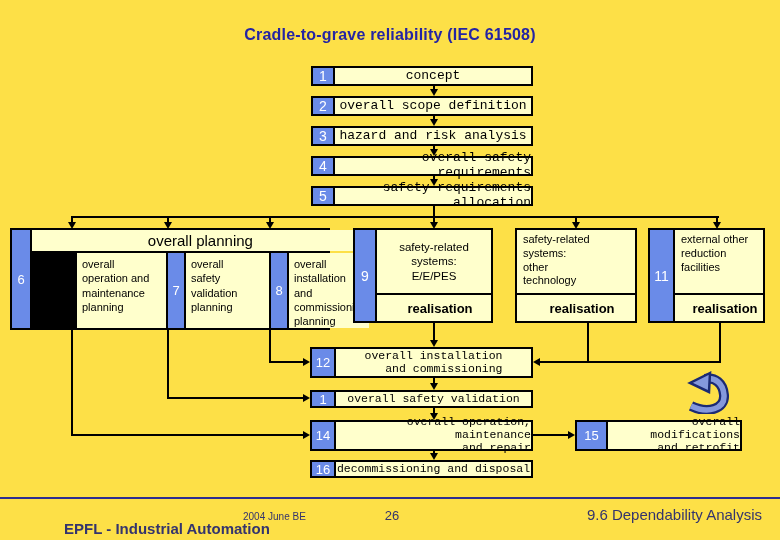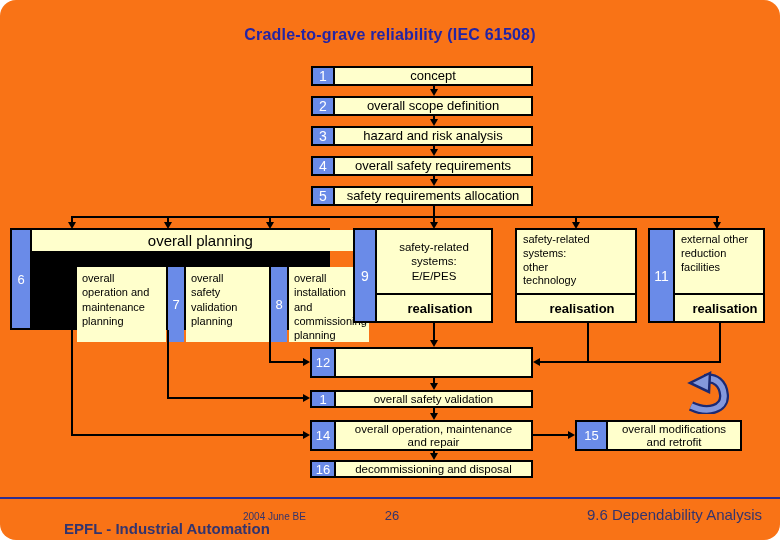--- a/index.html
+++ b/index.html
@@ -1,36 +1,36 @@
 <!DOCTYPE html>
 <html><head>
 <meta charset="utf-8">
 <style>
   html,body { margin:0; padding:0; background:#fff; }
   .slide {
     position:relative; width:780px; height:540px; overflow:hidden;
-    background:#f97316; font-family:"Liberation Sans", sans-serif; color:#000;border-radius:16px;
+    background:#fde047; font-family:"Liberation Sans", sans-serif; color:#000;
   }
   .title {
     position:absolute; left:0; top:26px; width:100%; text-align:center;
     font-size:16px; font-weight:bold; color:#2424a4; letter-spacing:0.2px;
   }
   
   .nbox { position:absolute; display:flex; border:2px solid #000; background:#ffffcc; box-sizing:border-box; }
   .tab  { flex:0 0 20px; background:#6a8be8; border-right:2px solid #000; color:#fff;
           display:flex; align-items:center; justify-content:center; font-size:14px; }
   .tab.w24 { flex-basis:22px; font-size:13px; }
   .tab.w29 { flex-basis:29px; font-size:13px; }
-  .lbl  { flex:1; display:flex; align-items:center; justify-content:center; text-align:center;
-          font-size:13px; line-height:1.12; white-space:pre-line; }
+  .lbl  { flex:1; display:flex; align-items:center; justify-content:center; text-align:right;
+          font-size:13px; line-height:1.12; white-space:pre-line;font-family:Liberation Mono, monospace; }
   .lbl.sm { font-size:11.5px; }
   
   .plan { position:absolute; background:#000; padding:2px; display:flex; gap:2px; box-sizing:border-box; }
   .plan-tab { flex:0 0 18px; background:#6a8be8; color:#fff; display:flex; align-items:center; justify-content:center; font-size:13px; }
-  .plan-right { flex:1; display:flex; flex-direction:column; gap:16px; }
+  .plan-right { flex:1; display:flex; flex-direction:column; gap:2px; }
   .plan-header { flex:0 0 21px; background:#ffffcc; display:flex; align-items:center; justify-content:center; font-size:15px; }
   .plan-body { flex:1; display:flex; gap:2px;padding-left:45px; }
   .plan-cell { background:#ffffcc; font-size:11px; line-height:1.3; padding:4px 2px 0 5px; white-space:pre-line; }
   .plan-strip { flex:0 0 16px; background:#6a8be8; color:#fff; display:flex; align-items:center; justify-content:center; font-size:13px; }
   
   .rbox { position:absolute; display:flex; border:2px solid #000; background:#ffffcc; box-sizing:border-box; }
   .rtab { flex:0 0 23px; background:#6a8be8; border-right:2px solid #000; color:#fff;
           display:flex; align-items:center; justify-content:center; font-size:14px; }
   .rtab.w20 { flex-basis:20px; }
   .rcontent { flex:1; display:flex; flex-direction:column; min-width:0; }
@@ -132,20 +132,22 @@
     <div class="rcontent">
       <div class="rtext">external other
 reduction
 facilities</div>
       <div class="rsub">realisation</div>
     </div>
   </div>
 
   <div class="nbox" style="left:310px;top:347px;width:223px;height:31px">
     <div class="tab w24">12</div>
+    <div class="lbl sm">overall installation
+and commissioning</div>
   </div>
   <div class="nbox" style="left:310px;top:390px;width:223px;height:18px">
     <div class="tab w24">1</div>
     <div class="lbl sm">overall safety validation</div>
   </div>
   <div class="nbox" style="left:310px;top:420px;width:223px;height:31px">
     <div class="tab w24">14</div>
     <div class="lbl sm">overall operation, maintenance
 and repair</div>
   </div>

